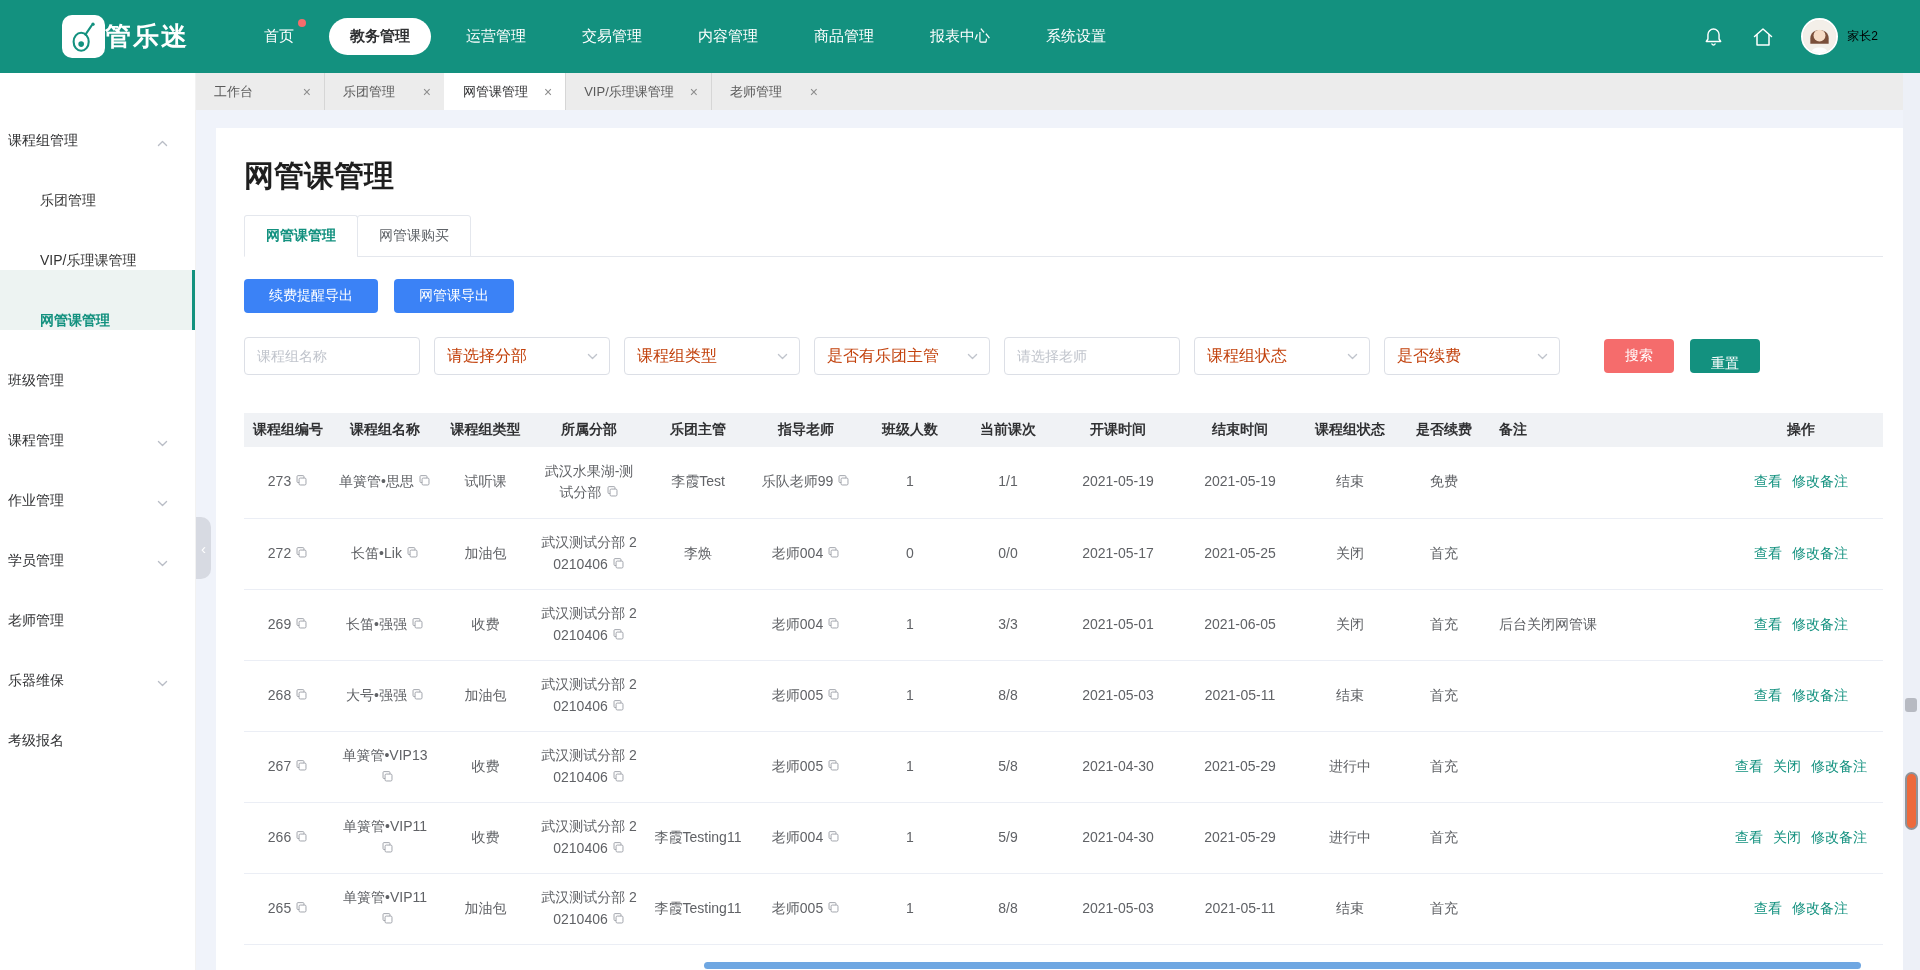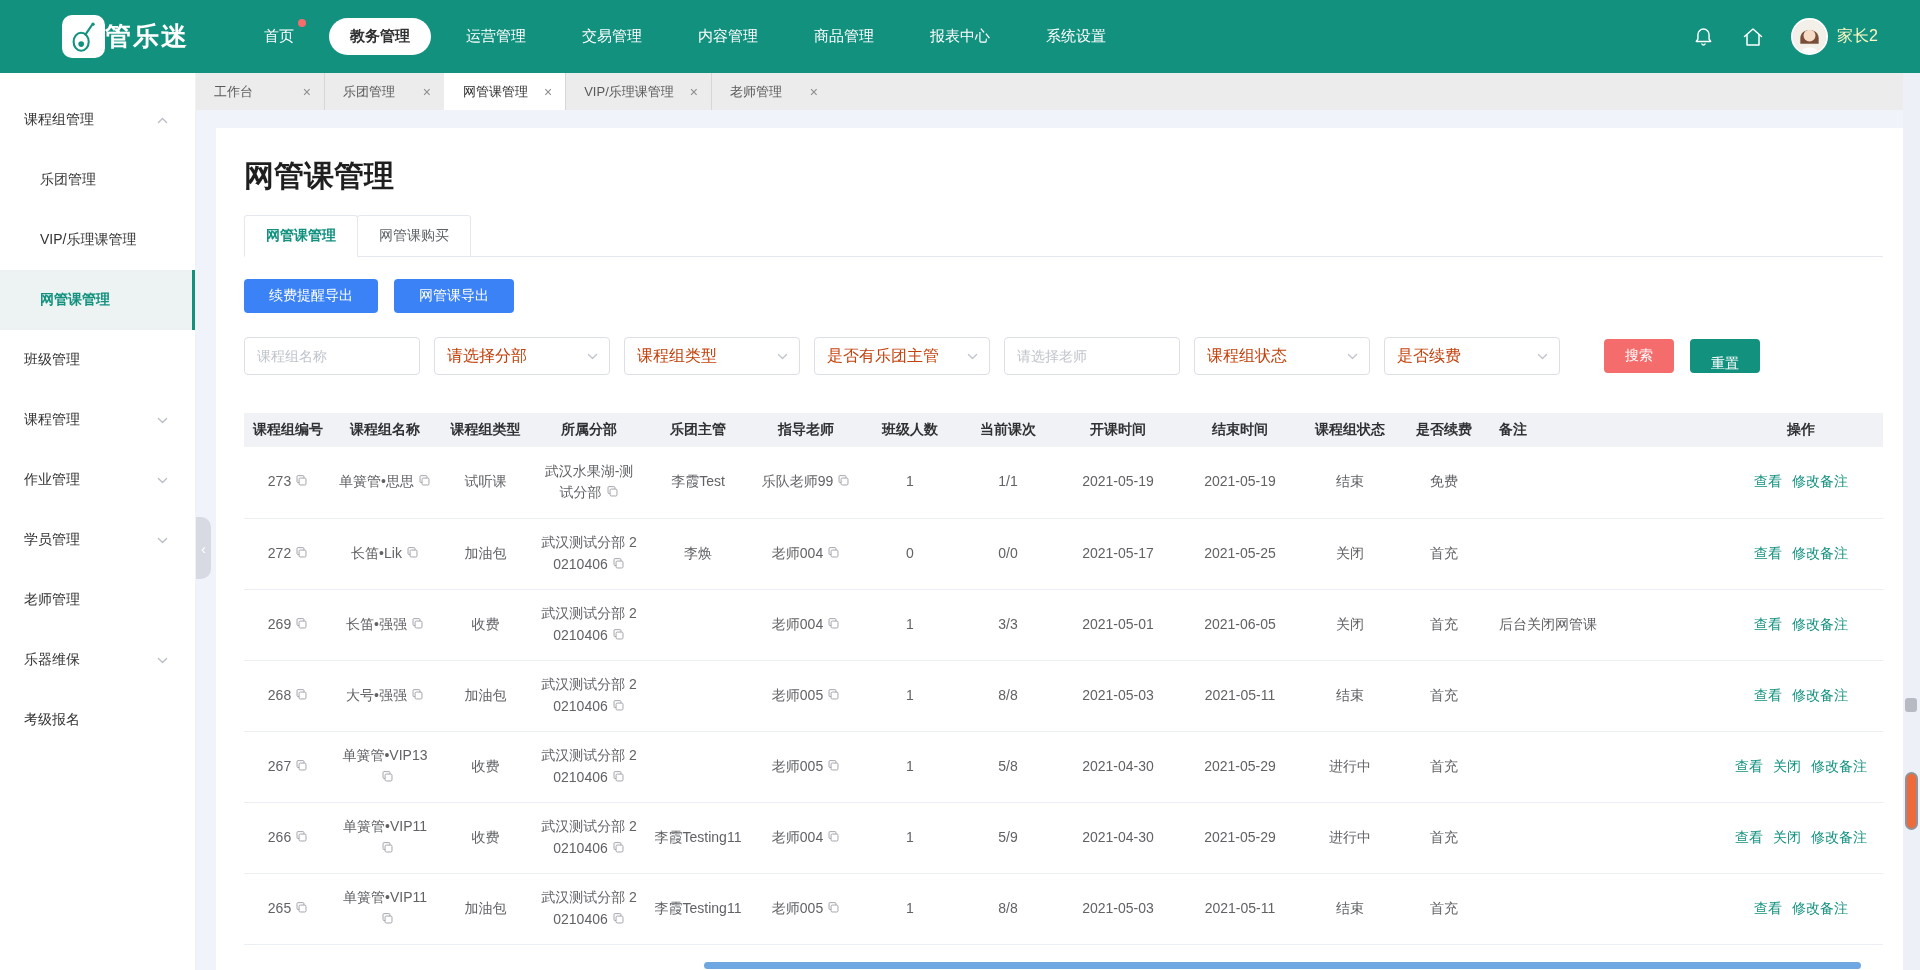--- a/index.html
+++ b/index.html
@@ -19,37 +19,37 @@
   .nav-item { color:#fff; font-size:15px; padding:9px 21px; border-radius:20px;
     position:relative; cursor:pointer; white-space:nowrap; }
   .nav-item.active { background:#fff; color:#303133; font-weight:700; }
   .dot { position:absolute; top:1px; right:9px; width:8px; height:8px;
     border-radius:50%; background:#f56c6c; }
   .top-right { margin-left:auto; display:flex; align-items:center; gap:26px; }
   .icon-btn { display:flex; cursor:pointer; }
   .user { display:flex; align-items:center; gap:9px; cursor:pointer; }
   .avatar { width:37px; height:37px; border-radius:50%; background:#e8ded5;
     border:2px solid #fff; overflow:hidden; display:flex; }
-  .user-name { color:#fef9c3; font-size:16px; }
+  .user-name { color:#000000; font-size:12px; }
 
   
   .tabbar { position:absolute; top:73px; left:196px; right:0; height:37px;
     background:#ececec; display:flex; align-items:stretch; z-index:4; }
   .wtab { display:flex; align-items:center; justify-content:space-between;
     min-width:120px; padding:0 13px 0 18px; font-size:13px; color:#5a5a5a;
     border-left:1px solid #d6d6d6; cursor:pointer; white-space:nowrap; }
   .wtab:first-child { border-left:none; min-width:128px; }
   .wtab.active { background:#fff; color:#303133; border-left-color:transparent; }
   .wtab .x { color:#8d8d8d; font-size:14px; margin-left:16px; }
 
   
   .sidebar { position:absolute; top:73px; left:0; bottom:0; width:196px;
     background:#fff; padding-top:17px; z-index:5; border-right:1px solid #f2f2f2; }
-  .sb-item { height:60px; display:flex; align-items:center;
-    padding:0 28px 0 24px; font-size:14px; color:#303133; position:relative;
+  .sb-item { height:60px; display:flex; align-items:flex-end;
+    padding:0 28px 0 8px; font-size:14px; color:#303133; position:relative;
     cursor:pointer; }
   .sb-item.sub { padding-left:40px; color:#333; }
   .sb-item.active { background:#edf3f2; color:#13917f; font-weight:700;
     border-right:3px solid #13917f; }
   .sb-item svg.chev { position:absolute; right:26px; }
   .collapse-handle { position:absolute; left:196px; top:517px; width:15px;
     height:62px; background:#d7dae2; border-radius:0 10px 10px 0; color:#fff;
     display:flex; align-items:center; justify-content:center; font-size:15px;
     z-index:6; cursor:pointer; }
 

